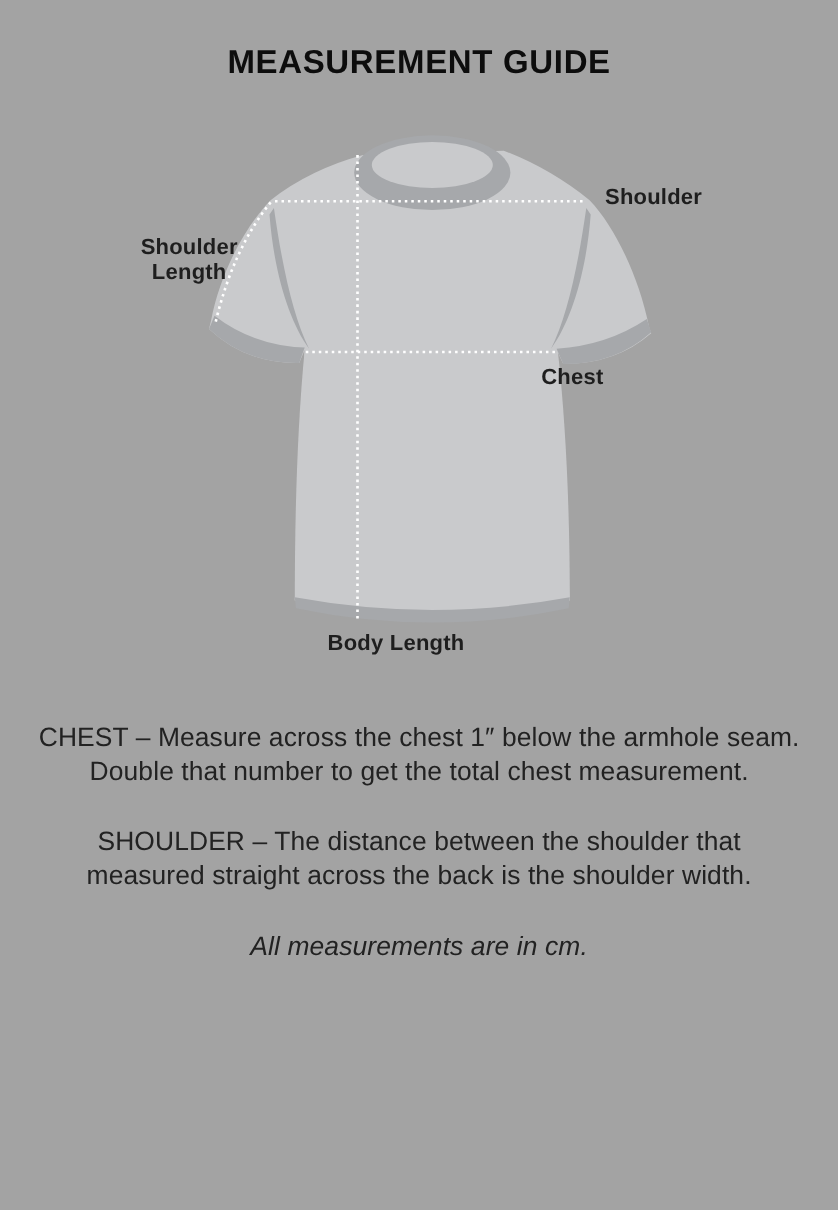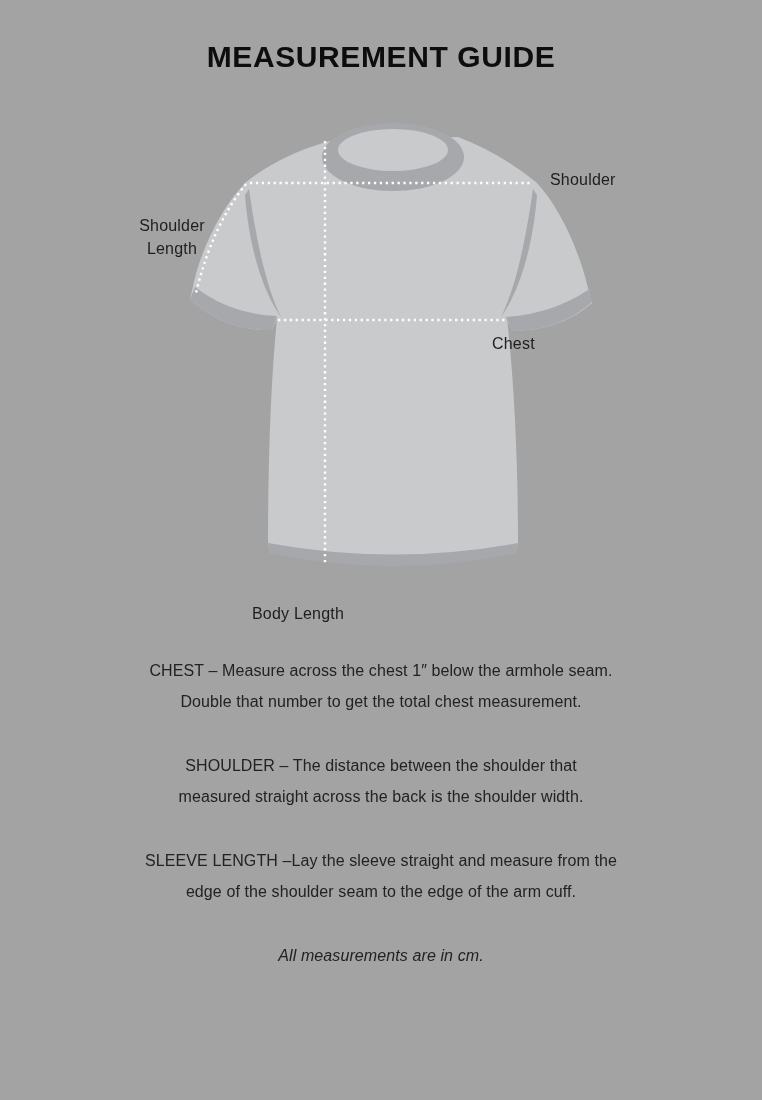--- a/index.html
+++ b/index.html
@@ -28,39 +28,40 @@
   .diagram {
     position: absolute;
     top: 0;
     left: 0;
     width: 762px;
     height: 620px;
   }
   .diagram svg { position: absolute; top: 0; left: 0; }
   .diagram-label {
     position: absolute;
-    font-size: 16px;
+    font-size: 20px;
     line-height: 23px;
     color: #1e1e1e;
     letter-spacing: 0.2px;
     white-space: pre-line;
+    font-weight: bold;
   }
   .label-shoulder      { left: 550px; top: 168px; }
   .label-shoulder-len  { left: 102px; top: 214px; width: 140px; text-align: center; }
   .label-chest         { left: 492px; top: 332px; }
-  .label-body-len      { left: 252px; top: 602px; width: 216px; text-align: left; }
+  .label-body-len      { left: 252px; top: 574px; width: 216px; text-align: center; }
   .copy {
     position: absolute;
     top: 655px;
     left: 0;
     width: 762px;
     text-align: center;
   }
   .copy p {
-    font-size: 16px;
+    font-size: 24px;
     line-height: 31px;
     letter-spacing: 0.1px;
     color: #222222;
     white-space: pre-line;
     margin: 0 0 33px 0;
   }
   .footnote {
     font-size: 20px;
     font-style: italic;
     letter-spacing: 0.1px;
@@ -123,18 +124,16 @@
 Length</div>
     <div class="diagram-label label-chest">Chest</div>
     <div class="diagram-label label-body-len">Body Length</div>
   </div>
 
   <div class="copy">
     <p>CHEST – Measure across the chest 1″ below the armhole seam.
 Double that number to get the total chest measurement.</p>
     <p>SHOULDER – The distance between the shoulder that
 measured straight across the back is the shoulder width.</p>
-    <p>SLEEVE LENGTH –Lay the sleeve straight and measure from the
-edge of the shoulder seam to the edge of the arm cuff.</p>
     <p class="footnote">All measurements are in cm.</p>
   </div>
 
 </div>
 
 </body></html>

